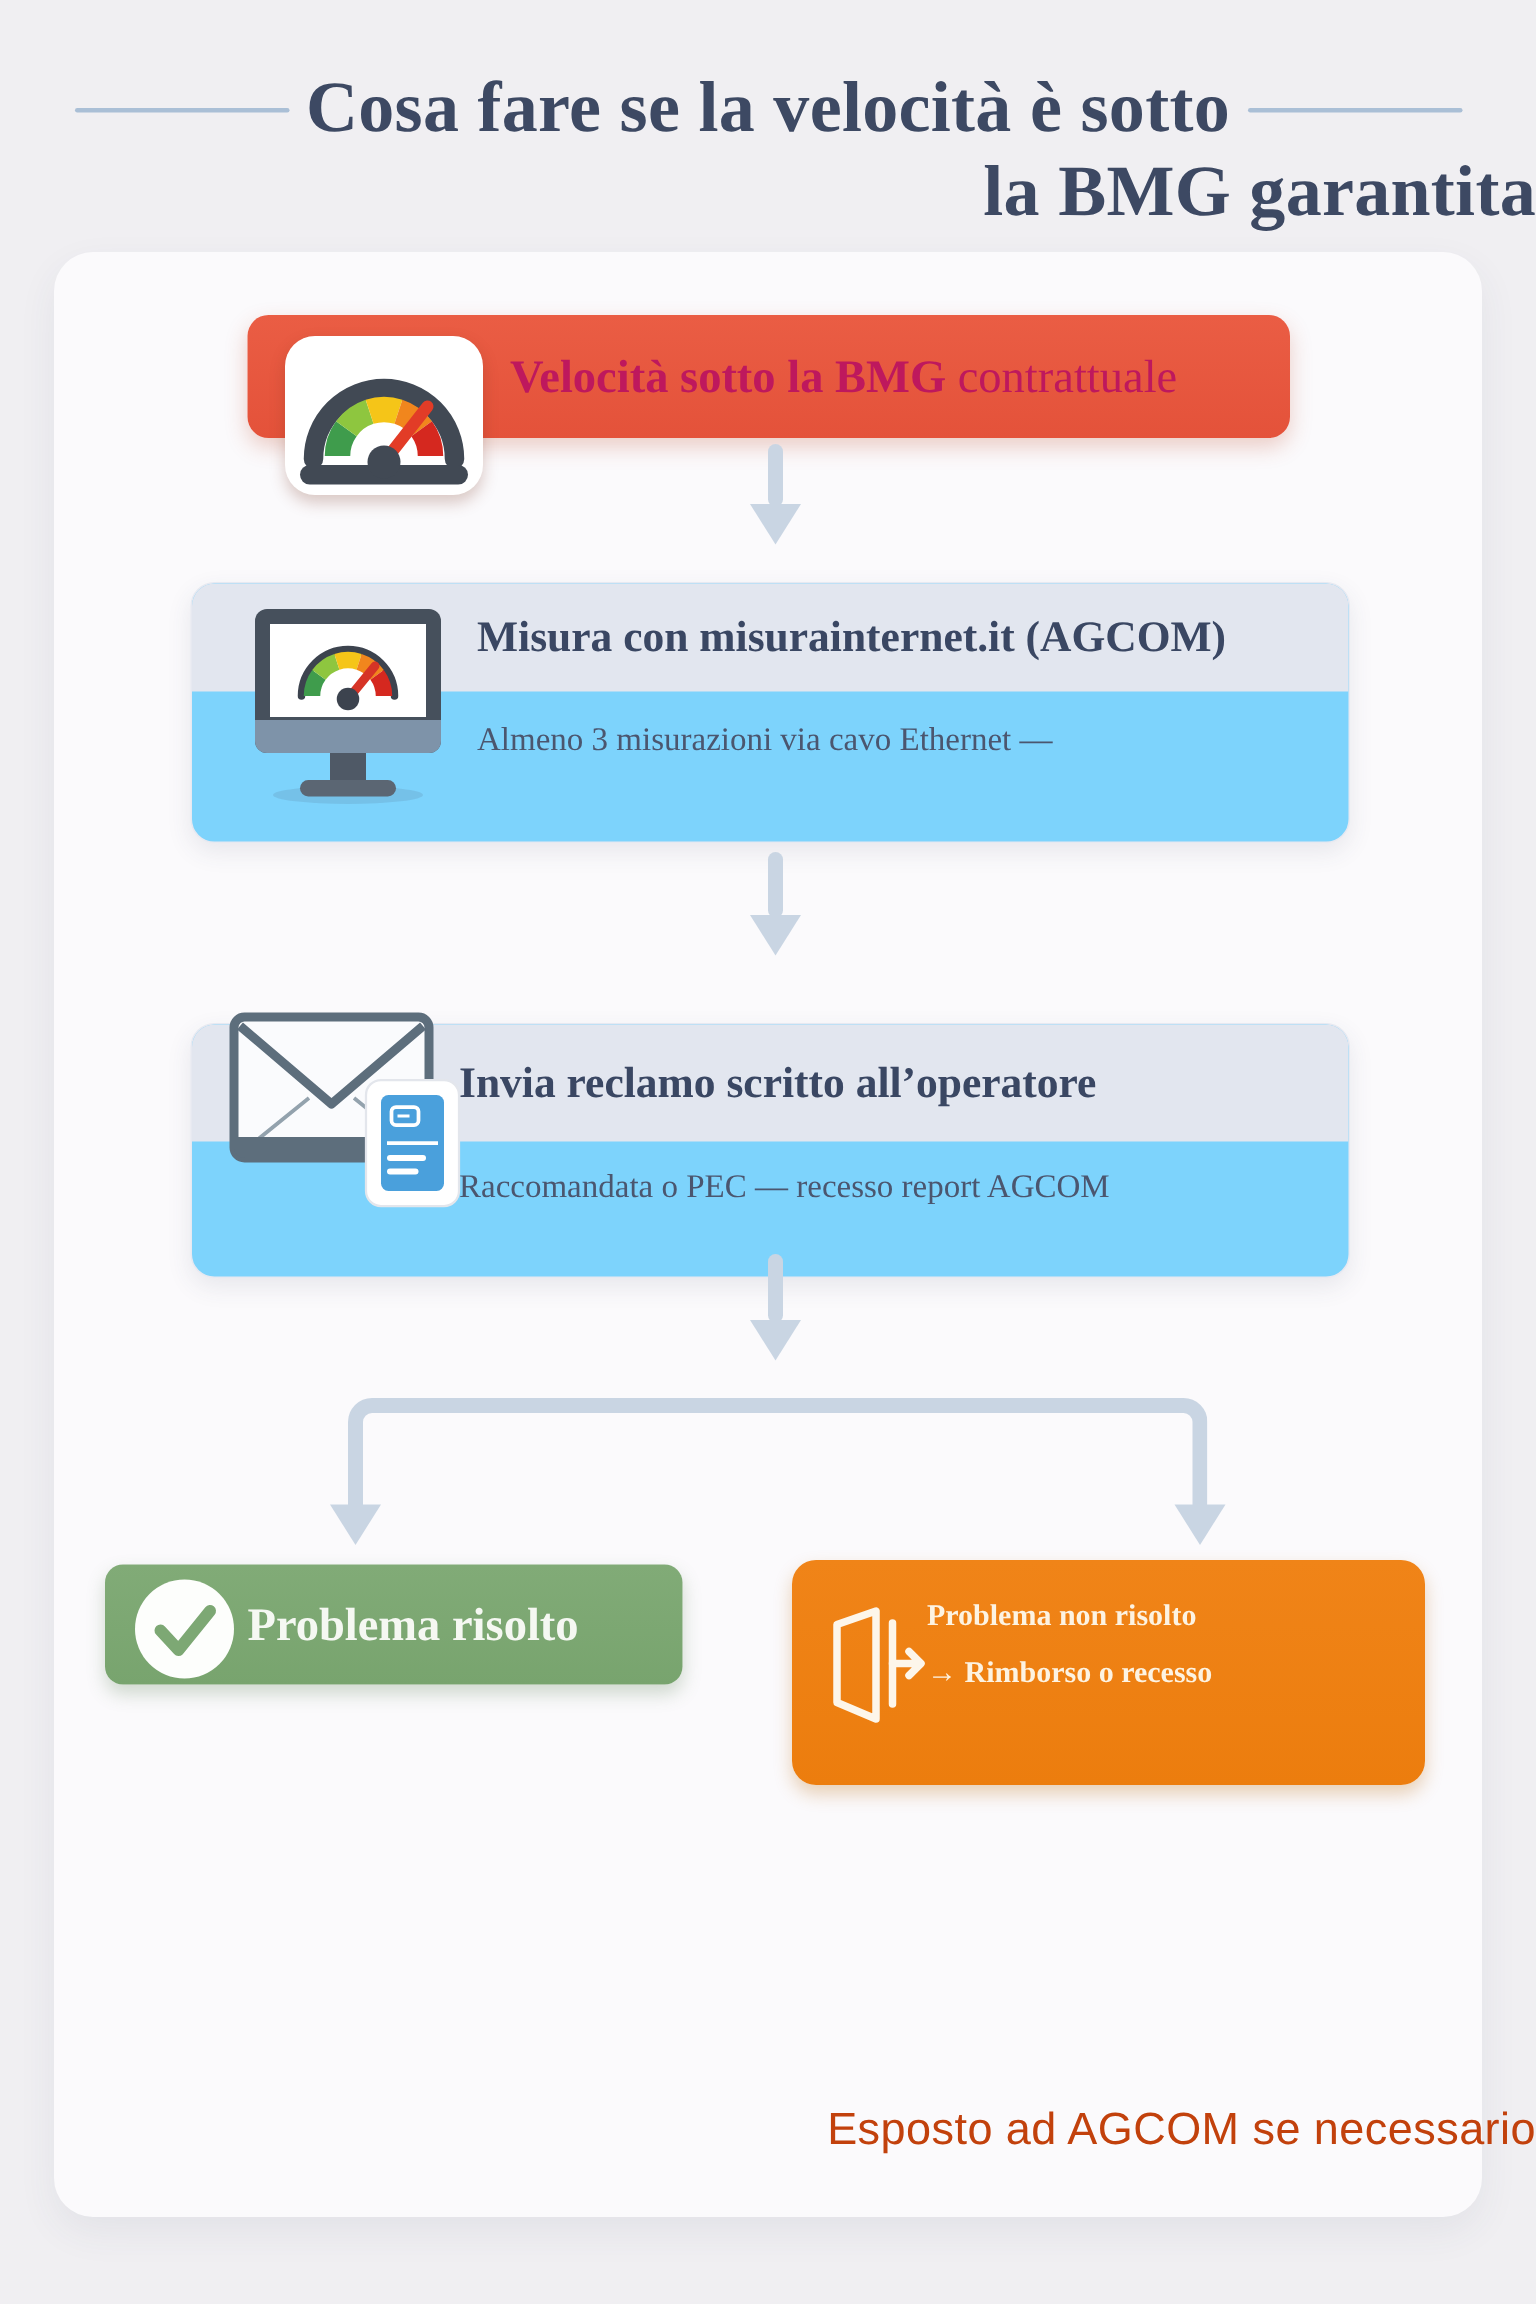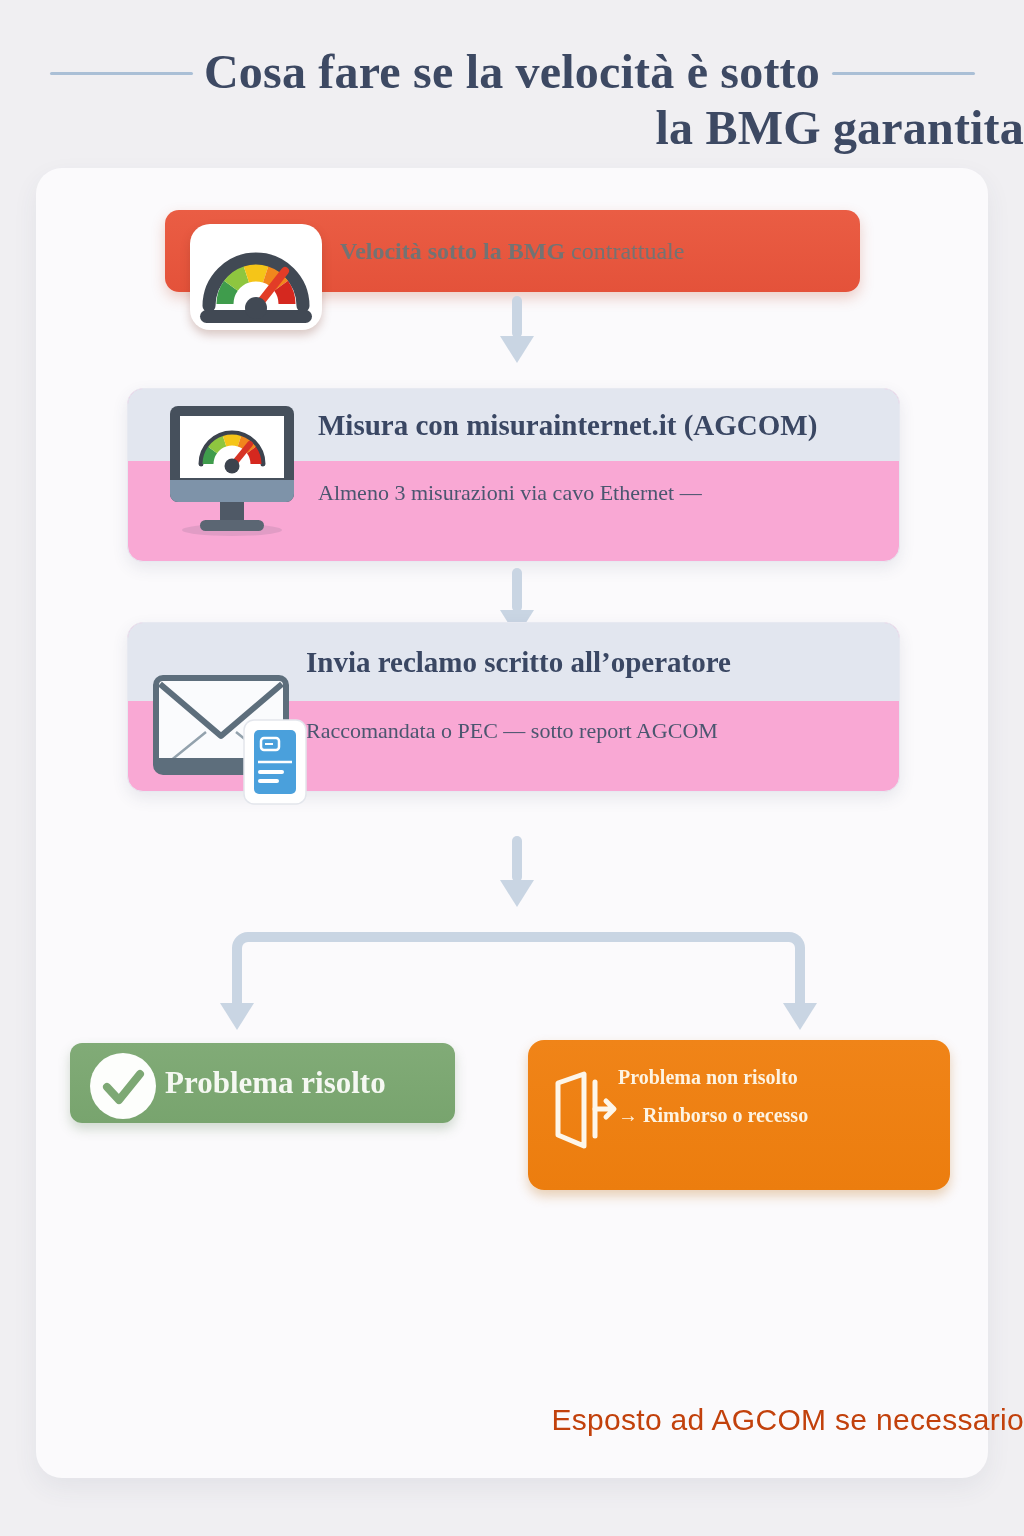--- a/index.html
+++ b/index.html
@@ -24,44 +24,44 @@
   
   .panel{position:absolute;left:36px;top:168px;width:952px;height:1310px;
     background:#fbfafc;border-radius:26px;
     box-shadow:0 10px 26px rgba(60,70,100,.07);}
 
   
   .start-box{position:absolute;left:165px;top:210px;width:695px;height:82px;
     background:linear-gradient(180deg,#ea5d44,#e4523a);
     border-radius:14px;box-shadow:0 6px 14px rgba(190,70,40,.25);}
   .start-label{position:absolute;left:340px;top:210px;height:82px;line-height:82px;
-    font-size:24px;color:#737373;white-space:nowrap;}
+    font-size:31px;color:#be185d;white-space:nowrap;}
   .start-label .strong{font-weight:700;}
   .icon-sticker{position:absolute;left:190px;top:224px;width:132px;height:106px;
     background:#ffffff;border-radius:20px;box-shadow:0 5px 10px rgba(120,50,30,.25);}
   .icon-sticker svg{display:block;}
 
   
   .arrow-stem{position:absolute;width:10px;background:#c9d5e3;border-radius:5px;}
   .arrow-head{position:absolute;width:0;height:0;
     border-left:17px solid transparent;border-right:17px solid transparent;
     border-top:27px solid #c9d5e3;}
 
   
   .step-card{position:absolute;left:127px;width:773px;
-    background:#f9a8d4;border-radius:16px;border:1px solid #e7e9f1;
+    background:#7dd3fc;border-radius:16px;border:1px solid #e7e9f1;
     box-shadow:0 6px 16px rgba(60,70,100,.10);box-sizing:border-box;overflow:hidden;}
   .step-card .band{background:#e2e6ef;}
   .step-title{font-size:29px;font-weight:700;color:#3a4763;white-space:nowrap;}
   .step-body{font-size:22px;color:#4b566f;line-height:36px;}
   .card2{top:388px;height:174px;}
   .card2 .band{height:72px;}
   .card2 .step-title{padding-left:190px;line-height:72px;}
   .card2 .step-body{padding:14px 0 0 190px;}
-  .card3{top:622px;height:170px;}
+  .card3{top:682px;height:170px;}
   .card3 .band{height:78px;}
   .card3 .step-title{padding-left:178px;line-height:78px;}
   .card3 .step-body{padding:12px 0 0 178px;}
   .step-icon{position:absolute;z-index:3;}
   .monitor-icon{left:158px;top:400px;}
   .envelope-icon{left:152px;top:672px;}
 
   
   .branch{position:absolute;left:232px;top:932px;width:573px;height:72px;
     box-sizing:border-box;border:10px solid #c9d5e3;border-bottom:none;
@@ -149,21 +149,21 @@
   </div>
 
   <div class="arrow-stem" style="left:512px;top:568px;height:44px;"></div>
   <div class="arrow-head" style="left:500px;top:610px;"></div>
 
   <div class="step-card card3">
     <div class="band">
       <div class="step-title">Invia reclamo scritto all’operatore</div>
     </div>
     <div class="step-body">
-      <div>Raccomandata o PEC — sotto report AGCOM</div>
+      <div>Raccomandata o PEC — recesso report AGCOM</div>
     </div>
   </div>
   <div class="step-icon envelope-icon">
     <svg viewBox="0 0 185 135" width="185" height="135">
       <rect x="4" y="6" width="130" height="94" rx="7" fill="#fafbfd" stroke="#5d6e7c" stroke-width="6"></rect>
       <path d="M12,94 L54,60 M126,94 L84,60" stroke="#93a2ad" stroke-width="2.5" fill="none"></path>
       <path d="M8,12 L69,64 L130,12" stroke="#5d6e7c" stroke-width="6" fill="none" stroke-linejoin="round"></path>
       <path d="M4,86 h130 v7 a7,7 0 0 1 -7,7 H11 a7,7 0 0 1 -7,-7 z" fill="#5d6e7c"></path>
       <rect x="92" y="48" width="62" height="84" rx="10" fill="#ffffff" stroke="#e3e6ec" stroke-width="1.5"></rect>
       <rect x="102" y="58" width="42" height="64" rx="5" fill="#4aa0dc"></rect>

